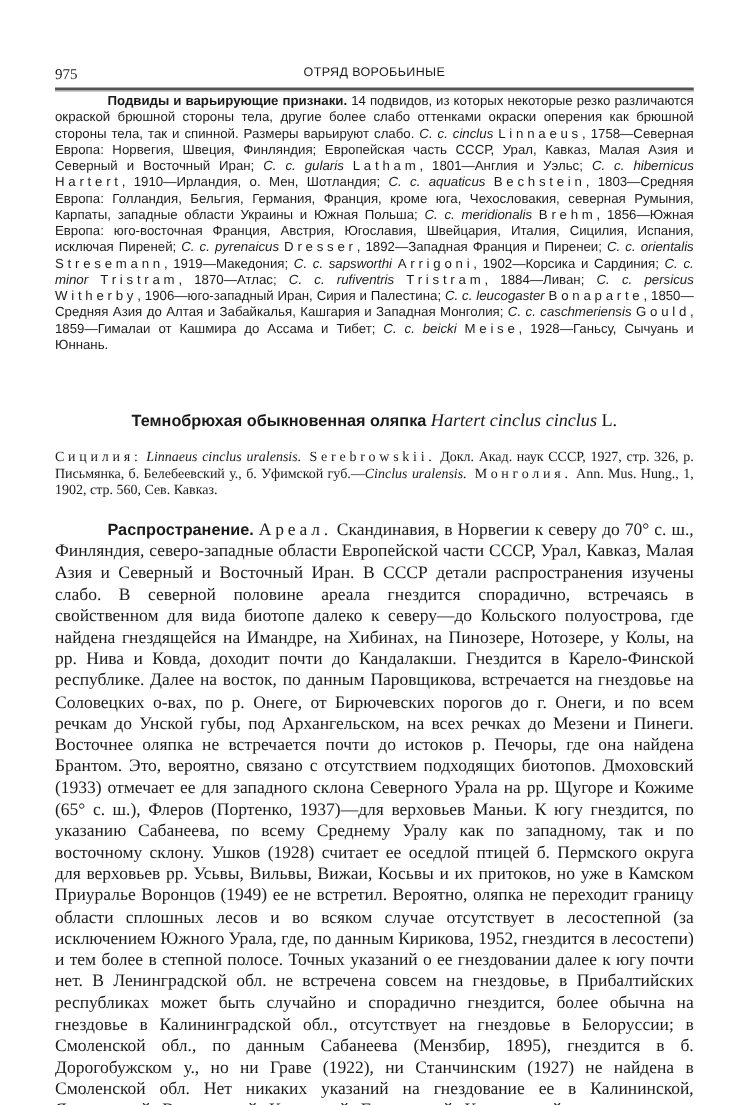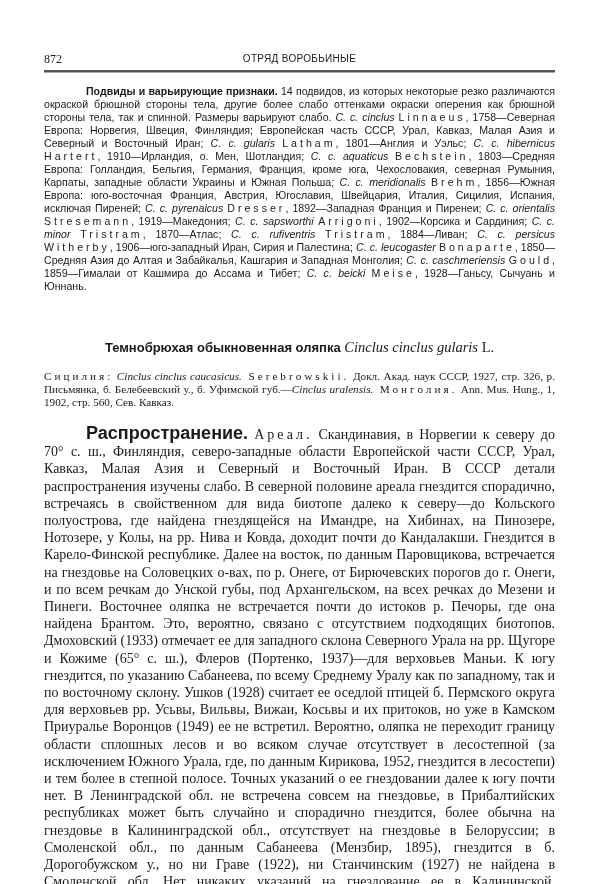--- a/index.html
+++ b/index.html
@@ -3,44 +3,44 @@
 <meta charset="utf-8">
 <style>
   html, body { margin: 0; padding: 0; background: #ffffff; }
   body { width: 600px; height: 884px; position: relative; overflow: hidden; color: #1a1a1a; }
   .page { position: absolute; left: 44px; top: 52px; width: 511px; }
   .header { position: relative; height: 14px; font-family: "Liberation Serif", serif; font-size: 12px; }
   .page-number { position: absolute; left: 0; top: 0; }
   .running-title { position: absolute; left: 0; right: 0; top: 1px; text-align: center; font-family: "Liberation Sans", sans-serif; font-size: 10px; letter-spacing: 0.3px; }
   .rule { margin-top: 4px; height: 2px; background: #555; border-bottom: 1px solid #aaa; }
   .small { font-family: "Liberation Sans", sans-serif; font-size: 10.6px; line-height: 13px; text-align: justify; margin: 0; }
-  .small-block { margin-top: 12px; }
+  .small-block { margin-top: 2px; }
   .indent { text-indent: 42px; }
   b { font-weight: bold; }
   i { font-style: italic; }
   .sp { letter-spacing: 3px; }
   .species-title { margin-top: 46px; text-align: center; font-family: "Liberation Sans", sans-serif; font-size: 13px; }
   .species-title .lat { font-family: "Liberation Serif", serif; font-style: italic; font-size: 14.5px; }
   .species-title .auth { font-family: "Liberation Serif", serif; font-size: 14.5px; }
   .synonyms { margin-top: 14px; font-family: "Liberation Serif", serif; font-size: 11.2px; line-height: 13px; text-align: justify; }
   .main { margin-top: 16px; font-family: "Liberation Serif", serif; font-size: 14px; line-height: 17.2px; text-align: justify; margin-bottom: 0; }
-  .main b { font-family: "Liberation Sans", sans-serif; font-size: 18px; }
+  .main b { font-family: "Liberation Sans", sans-serif; font-size: 13px; }
 </style>
 </head>
 <body>
 
 <div class="page">
   <div class="header">
-    <span class="page-number">872</span>
+    <span class="page-number">975</span>
     <span class="running-title">ОТРЯД ВОРОБЬИНЫЕ</span>
   </div>
   <div class="rule"></div>
 
   <p class="small small-block indent"><b>Подвиды и варьирующие признаки.</b><span> 14 подвидов, из которых некоторые резко различаются окраской брюшной стороны тела, другие более слабо оттенками окраски оперения как брюшной стороны тела, так и спинной. Размеры варьируют слабо. </span><span id="subspecies-list"><i>C. c. cinclus </i><span class="sp">Linnaeus</span><span>, 1758—Северная Европа: Норвегия, Швеция, Финляндия; Европейская часть СССР, Урал, Кавказ, Малая Азия и Северный и Восточный Иран; </span><i>C. c. gularis </i><span class="sp">Latham</span><span>, 1801—Англия и Уэльс; </span><i>C. c. hibernicus </i><span class="sp">Hartert</span><span>, 1910—Ирландия, о. Мен, Шотландия; </span><i>C. c. aquaticus </i><span class="sp">Bechstein</span><span>, 1803—Средняя Европа: Голландия, Бельгия, Германия, Франция, кроме юга, Чехословакия, северная Румыния, Карпаты, западные области Украины и Южная Польша; </span><i>C. c. meridionalis </i><span class="sp">Brehm</span><span>, 1856—Южная Европа: юго-восточная Франция, Австрия, Югославия, Швейцария, Италия, Сицилия, Испания, исключая Пиреней; </span><i>C. c. pyrenaicus </i><span class="sp">Dresser</span><span>, 1892—Западная Франция и Пиренеи; </span><i>C. c. orientalis </i><span class="sp">Stresemann</span><span>, 1919—Македония; </span><i>C. c. sapsworthi </i><span class="sp">Arrigoni</span><span>, 1902—Корсика и Сардиния; </span><i>C. c. minor </i><span class="sp">Tristram</span><span>, 1870—Атлас; </span><i>C. c. rufiventris </i><span class="sp">Tristram</span><span>, 1884—Ливан; </span><i>C. c. persicus </i><span class="sp">Witherby</span><span>, 1906—юго-западный Иран, Сирия и Палестина; </span><i>C. c. leucogaster </i><span class="sp">Bonaparte</span><span>, 1850—Средняя Азия до Алтая и Забайкалья, Кашгария и Западная Монголия; </span><i>C. c. caschmeriensis </i><span class="sp">Gould</span><span>, 1859—Гималаи от Кашмира до Ассама и Тибет; </span><i>C. c. beicki </i><span class="sp">Meise</span><span>, 1928—Ганьсу, Сычуань и Юннань.</span></span></p>
 
-  <div class="species-title"><b>Темнобрюхая обыкновенная оляпка </b><span class="lat">Cinclus cinclus gularis</span><span class="auth"> L.</span></div>
+  <div class="species-title"><b>Темнобрюхая обыкновенная оляпка </b><span class="lat">Hartert cinclus cinclus</span><span class="auth"> L.</span></div>
 
   <div class="synonyms">
-    <span class="sp">Сицилия:</span><i> Cinclus cinclus caucasicus.</i><span class="sp"> Serebrowskii.</span><span> Докл. Акад. наук СССР, 1927, стр. 326, р. Письмянка, б. Белебеевский у., б. Уфимской губ.—</span><i>Cinclus uralensis.</i><span class="sp"> Монголия.</span><span> Ann. Mus. Hung., 1, 1902, стр. 560, Сев. Кавказ.</span>
+    <span class="sp">Сицилия:</span><i> Linnaeus cinclus uralensis.</i><span class="sp"> Serebrowskii.</span><span> Докл. Акад. наук СССР, 1927, стр. 326, р. Письмянка, б. Белебеевский у., б. Уфимской губ.—</span><i>Cinclus uralensis.</i><span class="sp"> Монголия.</span><span> Ann. Mus. Hung., 1, 1902, стр. 560, Сев. Кавказ.</span>
   </div>
 
   <p class="main indent"><b>Распространение.</b> <span class="sp">Ареал.</span><span> Скандинавия, в Норвегии к северу до 70° с. ш., Финляндия, северо-западные области Европейской части СССР, Урал, Кавказ, Малая Азия и Северный и Восточный Иран. В СССР детали распространения изучены слабо. В северной половине ареала гнездится спорадично, встречаясь в свойственном для вида биотопе далеко к северу—до Кольского полуострова, где найдена гнездящейся на Имандре, на Хибинах, на Пинозере, Нотозере, у Колы, на рр. Нива и Ковда, доходит почти до Кандалакши. Гнездится в Карело-Финской республике. Далее на восток, по данным Паровщикова, встречается на гнездовье на Соловецких о-вах, по р. Онеге, от Бирючевских порогов до г. Онеги, и по всем речкам до Унской губы, под Архангельском, на всех речках до Мезени и Пинеги. Восточнее оляпка не встречается почти до истоков р. Печоры, где она найдена Брантом. Это, вероятно, связано с отсутствием подходящих биотопов. Дмоховский (1933) отмечает ее для западного склона Северного Урала на рр. Щугоре и Кожиме (65° с. ш.), Флеров (Портенко, 1937)—для верховьев Маньи. К югу гнездится, по указанию Сабанеева, по всему Среднему Уралу как по западному, так и по восточному склону. Ушков (1928) считает ее оседлой птицей б. Пермского округа для верховьев рр. Усьвы, Вильвы, Вижаи, Косьвы и их притоков, но уже в Камском Приуралье Воронцов (1949) ее не встретил. Вероятно, оляпка не переходит границу области сплошных лесов и во всяком случае отсутствует в лесостепной (за исключением Южного Урала, где, по данным Кирикова, 1952, гнездится в лесостепи) и тем более в степной полосе. Точных указаний о ее гнездовании далее к югу почти нет. В Ленинградской обл. не встречена совсем на гнездовье, в Прибалтийских республиках может быть случайно и спорадично гнездится, более обычна на гнездовье в Калининградской обл., отсутствует на гнездовье в Белоруссии; в Смоленской обл., по данным Сабанеева (Мензбир, 1895), гнездится в б. Дорогобужском у., но ни Граве (1922), ни Станчинским (1927) не найдена в Смоленской обл. Нет никаких указаний на гнездование ее в Калининской, Ярославской, Вологодской, Кировской, Горьковской, Костромской и в ряде других областей средней полосы Европейской части СССР. Лишь Мензбир, со слов Сабанеева, приводит оляпку как гнездящуюся птицу Московской обл., а Сомов (1897) считает ее для Харьковской обл., может быть, редкой и спорадично гнездящейся птицей юго-западной части области. В Крыму отсутствует. Обыкновенна оляпка в Башкирии (Сушкин, 1897), по всему Южному Уралу (Кириков,</span></p>
 </div>
 
 </body></html>

